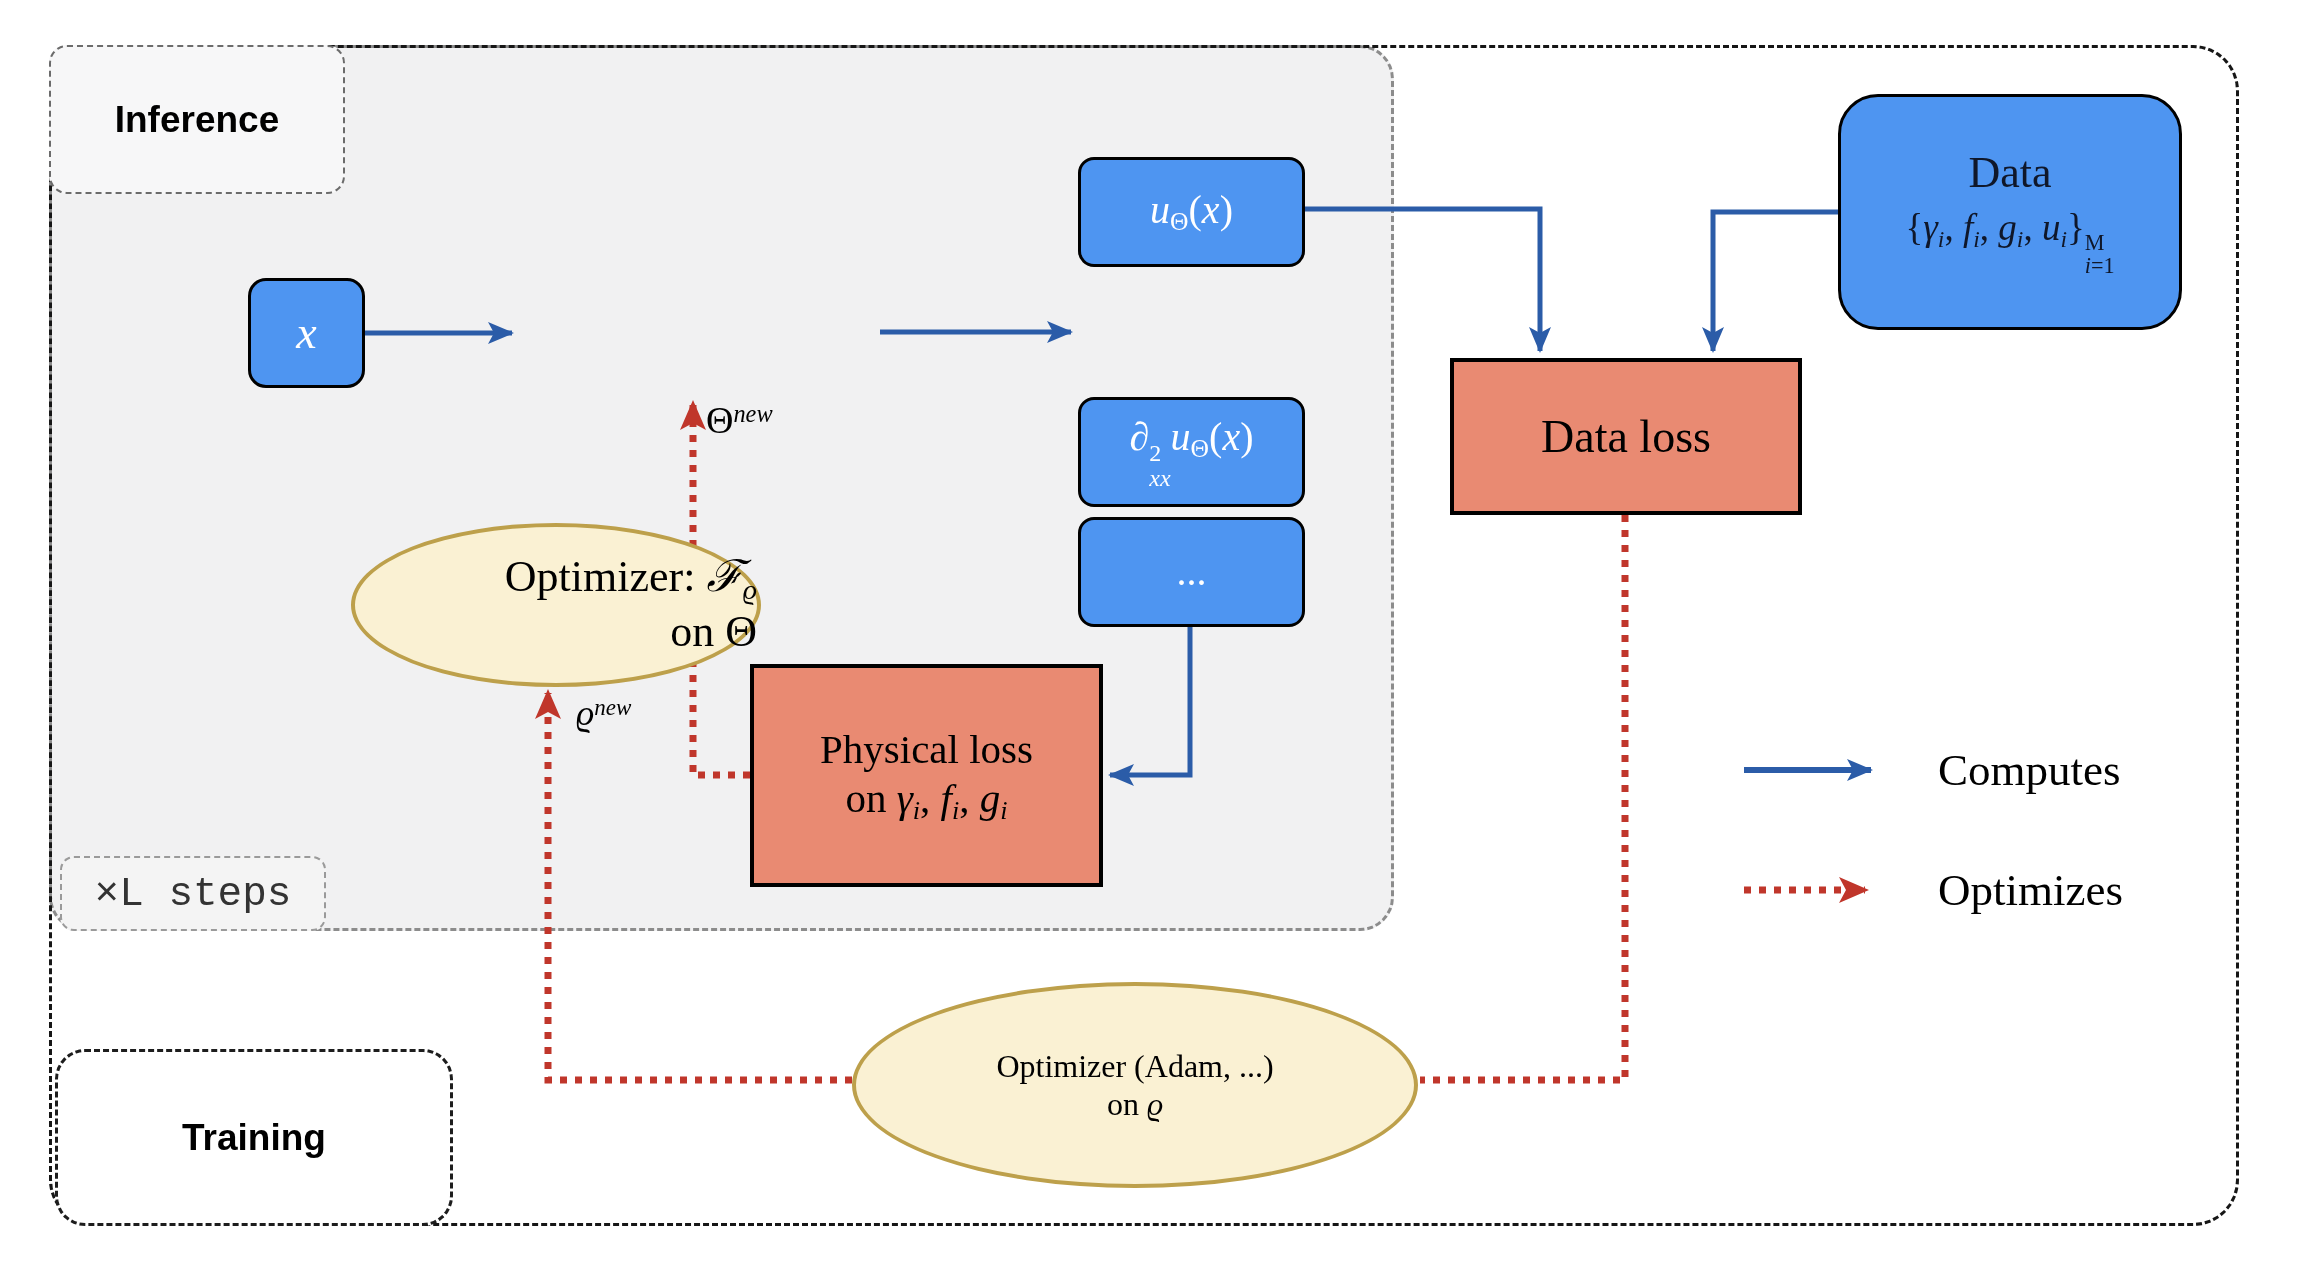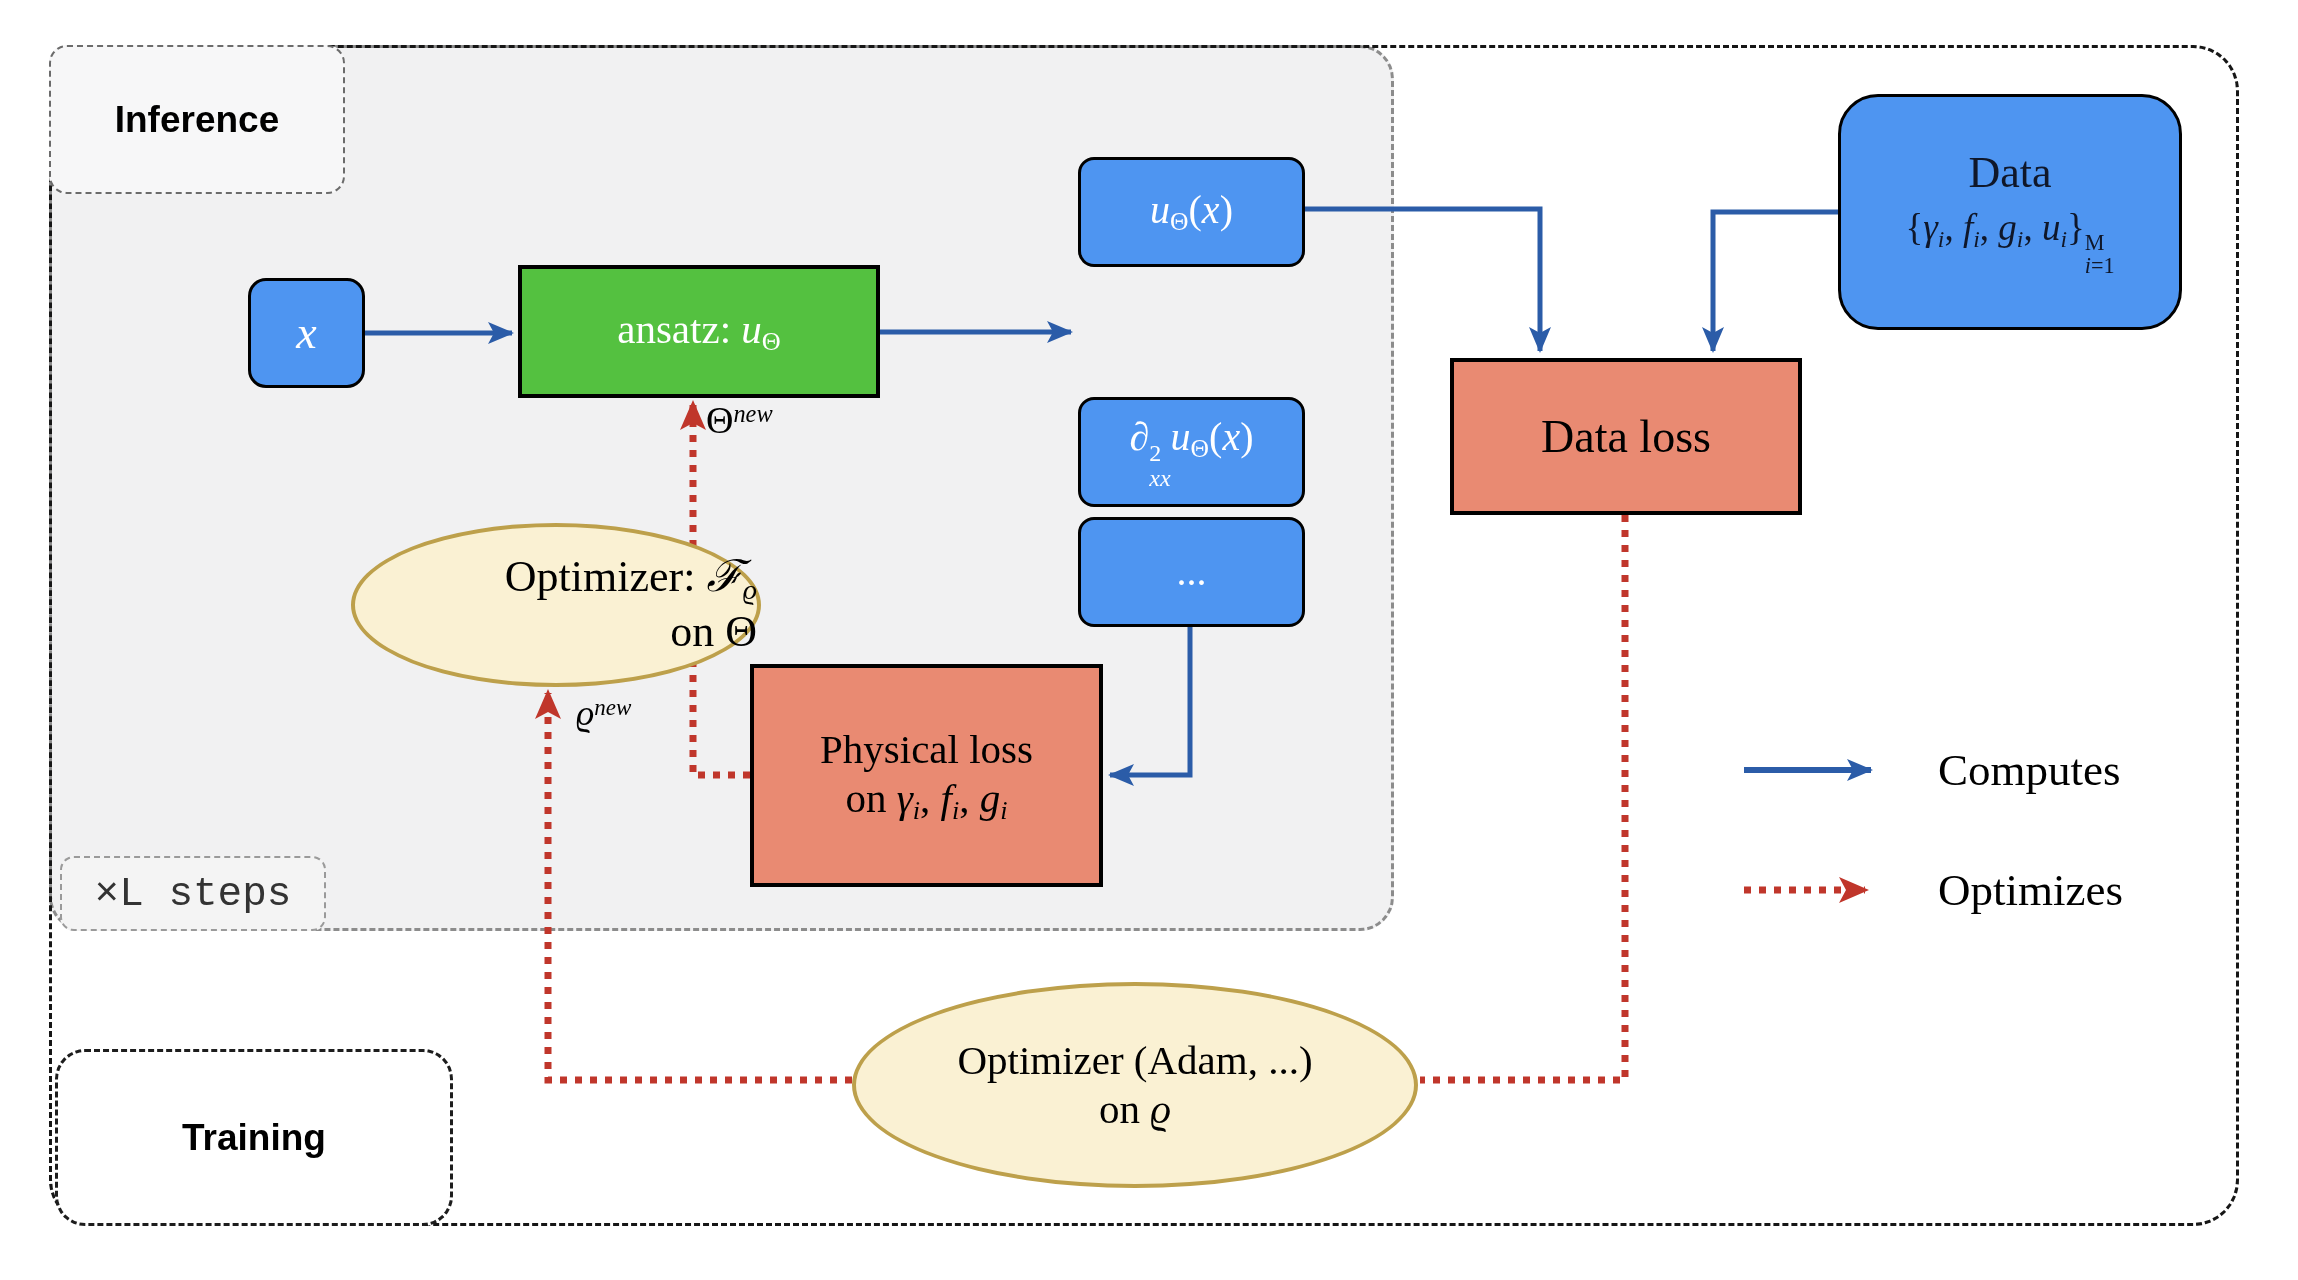--- a/index.html
+++ b/index.html
@@ -49,21 +49,21 @@
   .out-1{top:157px;} .out-2{top:277px;} .out-3{top:397px;} .out-4{top:517px;}
   .data-box{left:1838px;top:94px;width:344px;height:236px;background:var(--blue);
     border:3px solid #000;border-radius:40px;color:#0f172a;font-size:44px;}
   .data-box .set-line{font-size:37px;margin-top:6px;}
   .dataloss-box{left:1450px;top:358px;width:352px;height:157px;background:var(--salmon);
     border:4px solid #000;color:#000;font-size:46px;}
   .physloss-box{left:750px;top:664px;width:353px;height:223px;background:var(--salmon);
     border:4px solid #000;color:#000;font-size:41px;}
   .ellipse{background:var(--cream);border:4px solid var(--cream-border);border-radius:50%;color:#000;}
   .opt-inner{left:351px;top:523px;width:410px;height:164px;font-size:44px;align-items:flex-end;}
-  .opt-outer{left:852px;top:982px;width:566px;height:206px;font-size:41px;}
+  .opt-outer{left:852px;top:982px;width:566px;height:206px;font-size:32px;}
 
   
   .edge-label{z-index:3;font-size:38px;color:#000;}
   .theta-new{left:706px;top:398px;}
   .rho-new{left:576px;top:692px;font-size:36px;}
 
   
   .legend-text{z-index:2;font-size:45px;color:#000;display:flex;align-items:center;}
   .computes-text{left:1938px;top:742px;height:56px;}
   .optimizes-text{left:1938px;top:862px;height:56px;}
@@ -114,23 +114,20 @@
     <span class="xl-text">×L steps</span>
   </div>
   <div class="abs label-frame training-frame">
     <span class="frame-title">Training</span>
   </div>
 
   <div class="abs node x-box">
     <span><i>x</i></span>
   </div>
 
-  <div class="abs node ansatz-box">
-    <span>ansatz: <i>u</i><span class="sub">Θ</span></span>
-  </div>
 
   <div class="abs node out-box out-1">
     <span><i>u</i><span class="sub">Θ</span>(<i>x</i>)</span>
   </div>
   <div class="abs node out-box out-3">
     <span><i>∂</i><span class="stk">
           <span>2</span>
           <span><i>xx</i></span>
         </span><i>u</i><span class="sub">Θ</span>(<i>x</i>)</span>
   </div>

